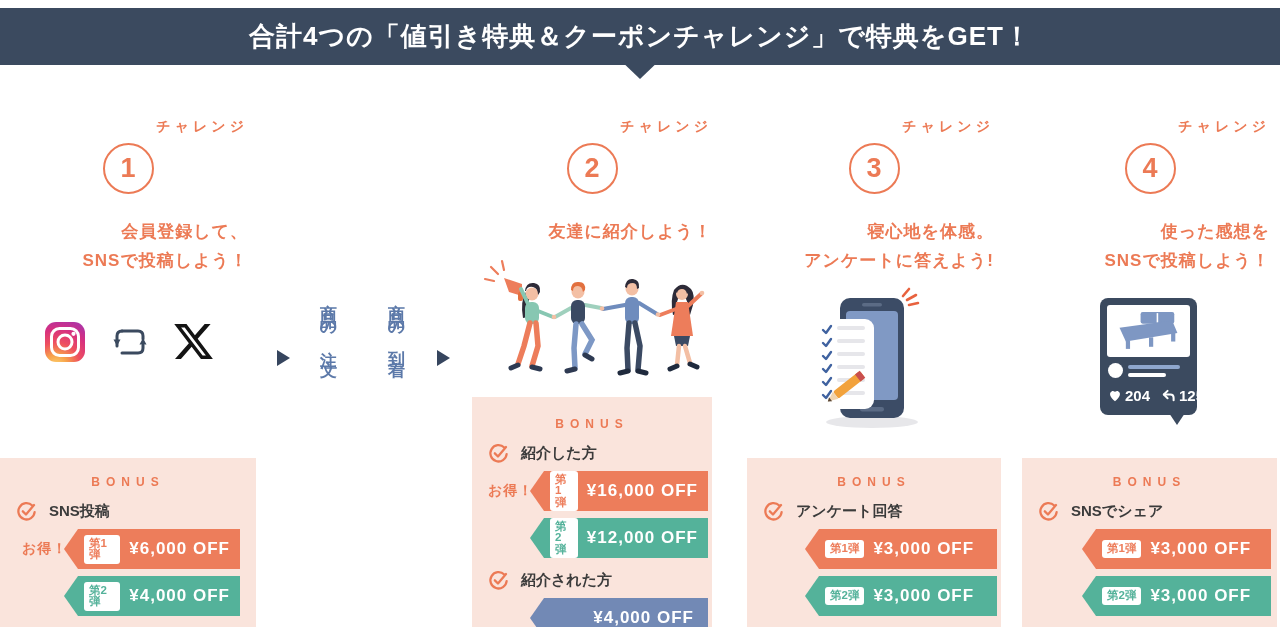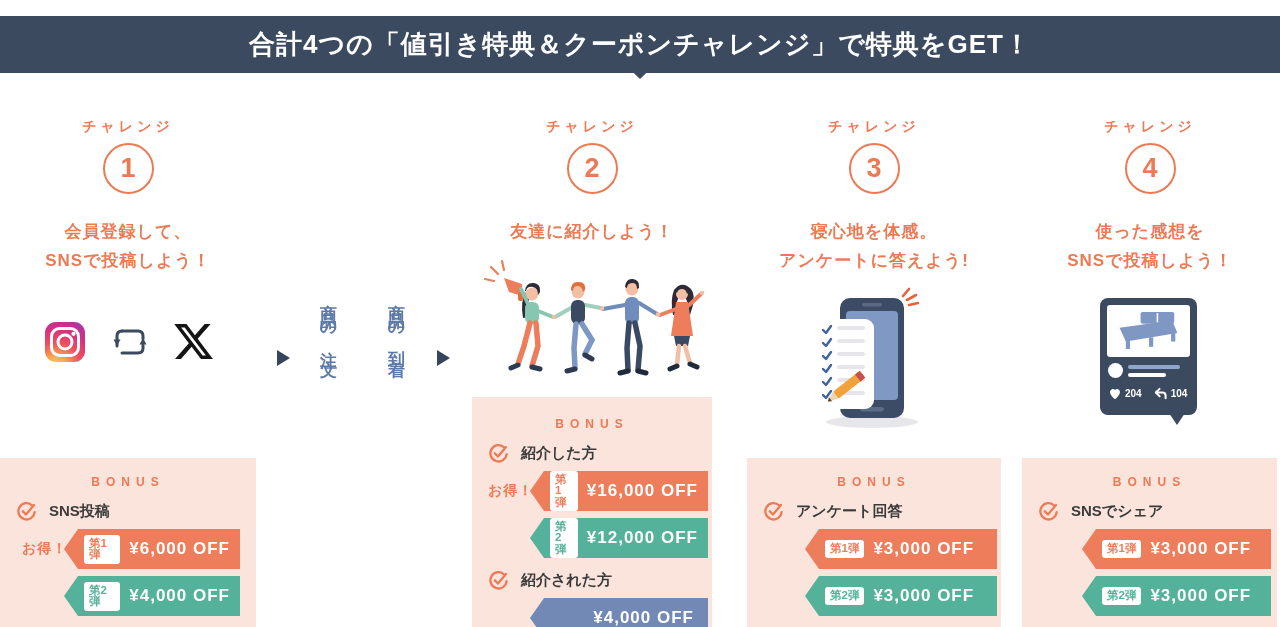--- a/index.html
+++ b/index.html
@@ -5,29 +5,29 @@
   :root{
     --navy:#3b4a5f; --orange:#ec7a55; --orange-rib:#ed7d5b; --teal:#54b29a;
     --blue-rib:#7289b5; --pink:#fae4dc; --steel:#5c79a9; --ink:#3b3b3b;
   }
   html,body{margin:0;padding:0;}
   body{background:#fff;}
   .stage{position:relative;width:1280px;height:627px;background:#ffffff;overflow:hidden;
          font-family:"Liberation Sans","DejaVu Sans",sans-serif;}
 
   
-  .banner{position:absolute;left:0;top:16px;width:1280px;height:57px;background:var(--navy);
+  .banner{position:absolute;left:0;top:8px;width:1280px;height:57px;background:var(--navy);
           display:flex;align-items:center;justify-content:center;}
   .banner-text{color:#fff;font-weight:bold;font-size:26px;letter-spacing:1px;}
   .banner-tail{position:absolute;left:640px;top:57px;transform:translateX(-50%);
                width:0;height:0;border-left:23px solid transparent;border-right:23px solid transparent;
                border-top:22px solid var(--navy);}
 
   
-  .ch-header{position:absolute;top:118px;width:240px;text-align:center;}
+  .ch-header{position:absolute;top:118px;width:240px;text-align:right;}
   #ch1{left:8px}#ch2{left:472px}#ch3{left:754px}#ch4{left:1030px}
   .ch-label{font-size:14px;font-weight:bold;color:var(--orange);letter-spacing:4px;}
   .ch-circle{width:51px;height:51px;border:2.5px solid var(--orange);border-radius:50%;
              margin:7px auto 0;display:flex;align-items:center;justify-content:center;
              font-size:27px;font-weight:bold;color:var(--orange);box-sizing:border-box;}
   .ch-title{margin-top:24px;font-size:17px;font-weight:bold;color:var(--orange);
             line-height:1.7;letter-spacing:1px;}
 
   
   .tri{position:absolute;width:0;height:0;border-top:8px solid transparent;
@@ -51,21 +51,21 @@
              border-top:12px solid var(--navy);}
   .post-img{margin:7px 7px 6px;height:52px;background:#fff;border-radius:3px;
             display:flex;align-items:center;justify-content:center;}
   .post-user{display:flex;align-items:center;gap:5px;margin:0 8px;}
   .avatar{width:15px;height:15px;border-radius:50%;background:#fff;flex:0 0 auto;}
   .bars{display:flex;flex-direction:column;gap:4px;flex:1;}
   .bar{display:block;height:4px;border-radius:2px;}
   .bar-a{width:52px;background:#8fa7cd;}
   .bar-b{width:38px;background:#ffffff;}
   .post-stats{display:flex;align-items:center;gap:11px;margin:9px 8px 0;color:#fff;
-              font-size:10px;font-weight:bold;}
+              font-size:15px;font-weight:bold;}
   .stat{display:flex;align-items:center;gap:3px;}
 
   
   .bonus{position:absolute;top:458px;height:169px;background:var(--pink);box-sizing:border-box;}
   #b1{left:0;width:256px}
   #b2{left:472px;top:397px;width:240px;height:230px}
   #b3{left:747px;width:254px}
   #b4{left:1022px;width:255px}
   .bonus-heading{text-align:center;padding-top:17px;font-size:12px;font-weight:bold;
                  letter-spacing:6px;color:var(--orange);}
@@ -312,21 +312,21 @@
         <svg width="14" height="13" viewBox="0 0 16 15">
           <path d="M8 14 C2 9.2 0.8 4.6 4.1 2.8 C6.3 1.6 8 3.6 8 3.6 C8 3.6 9.7 1.6 11.9 2.8 C15.2 4.6 14 9.2 8 14 Z" fill="#fff"></path>
         </svg>
         <span>204</span>
       </span>
       <span class="stat">
         <svg width="15" height="13" viewBox="0 0 16 14" fill="none" stroke="#fff" stroke-width="2.2" stroke-linecap="round" stroke-linejoin="round">
           <path d="M7 2 L3 6 L7 10"></path>
             <path d="M3 6 H10 Q13.5 6 13.5 9.5 V12"></path>
         </svg>
-        <span>104</span>
+        <span>125</span>
       </span>
     </div>
     <div class="post-tail"></div>
   </div>
 
   <section class="bonus" id="b1">
     <div class="bonus-heading">BONUS</div>
     <div class="bonus-item">
       <span class="check">
         <svg viewBox="0 0 24 24" width="21" height="21" fill="none" stroke="#ec7a55" stroke-width="2.6" stroke-linecap="round" stroke-linejoin="round">

